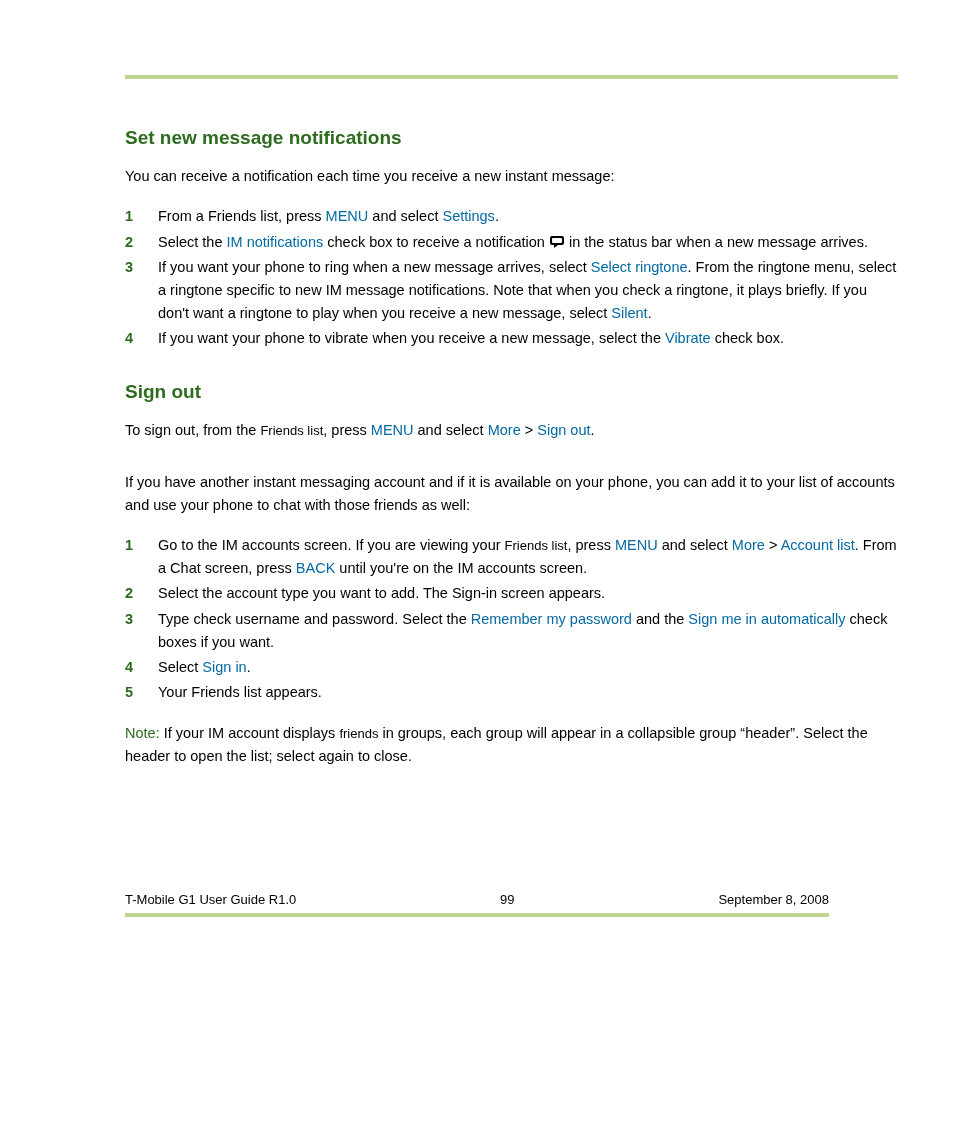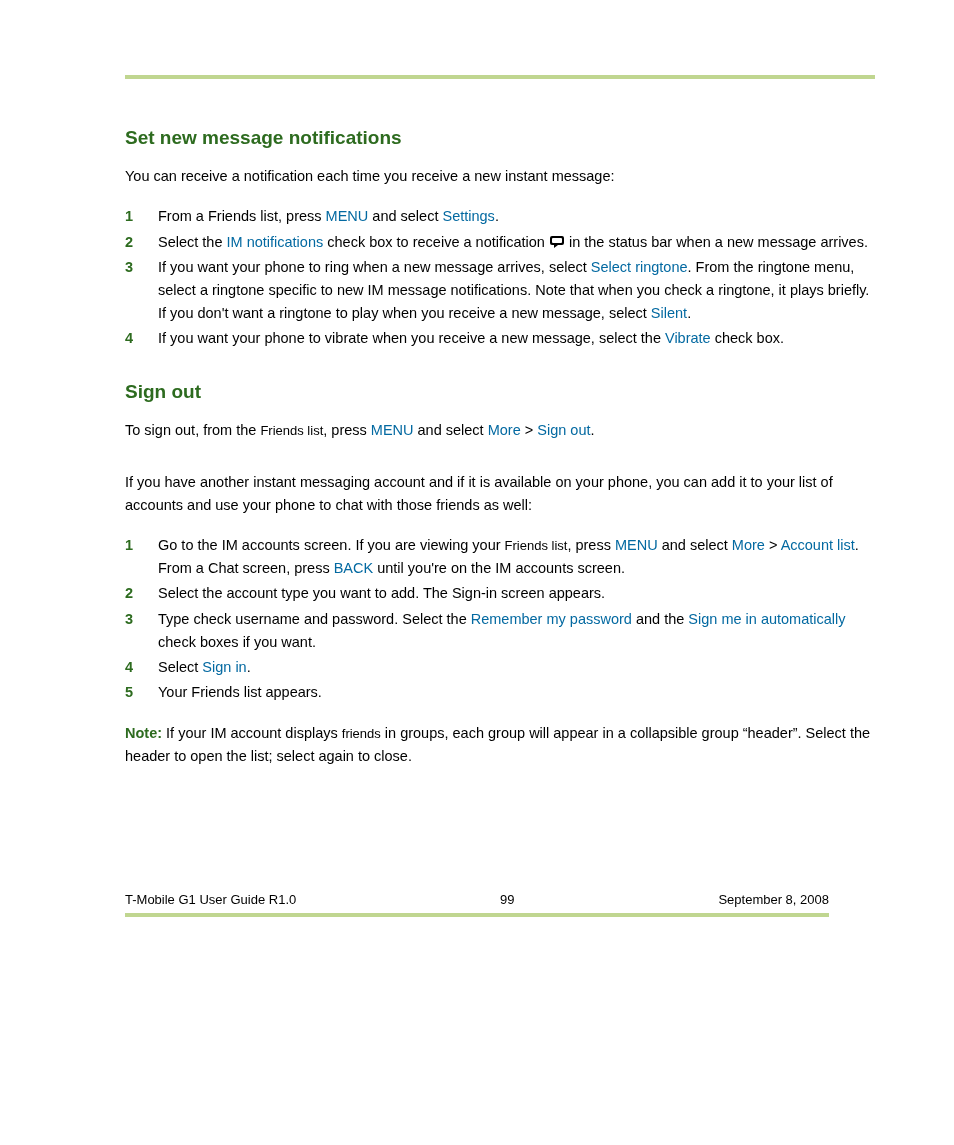--- a/index.html
+++ b/index.html
@@ -6,21 +6,21 @@
     margin: 0;
     padding: 0;
     font-family: "Lucida Sans", "Lucida Grande", "Futura", "Century Gothic", sans-serif;
     color: #000;
     background: #fff;
   }
   .page {
     width: 954px;
     height: 972px;
     box-sizing: border-box;
-    padding: 75px 79px 50px 125px;
+    padding: 75px 56px 50px 125px;
     position: relative;
   }
   .top-rule {
     height: 4px;
     background: #c0d690;
     margin-bottom: 48px;
   }
   .section-title {
     color: #2d6b1f;
     font-size: 19px;
@@ -50,21 +50,21 @@
     flex-shrink: 0;
   }
   ol.numlist .step {
     flex: 1;
   }
   .green {
     color: #0369a1;
   }
   .greenbold {
     color: #2d6b1f;
-    font-weight: bold;
+    font-weight: normal;
     margin-top: 14px;
   }
   .small {
     font-size: 13px;
   }
   .icon-notif {
     display: inline-block;
     vertical-align: -2px;
     width: 16px;
     height: 14px;

